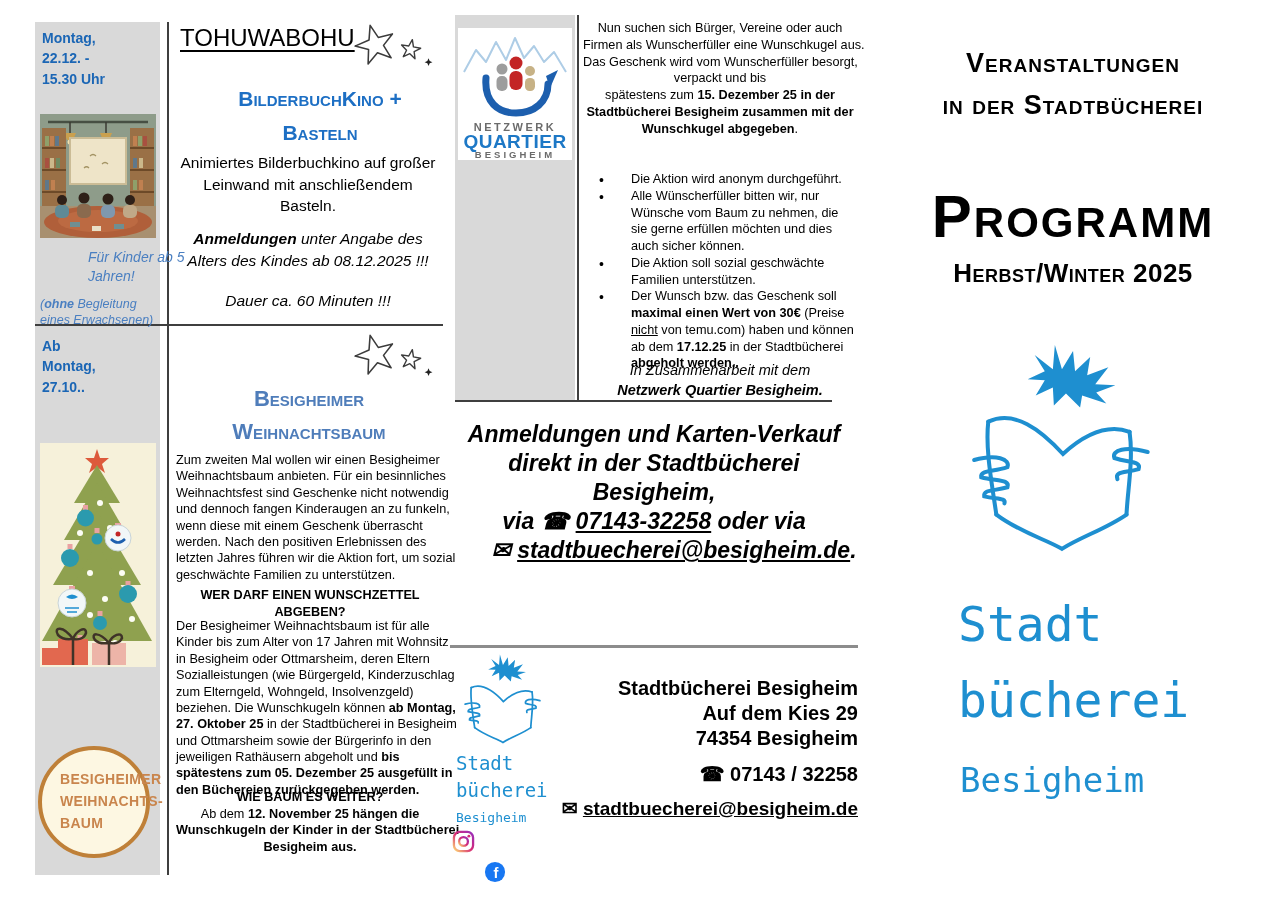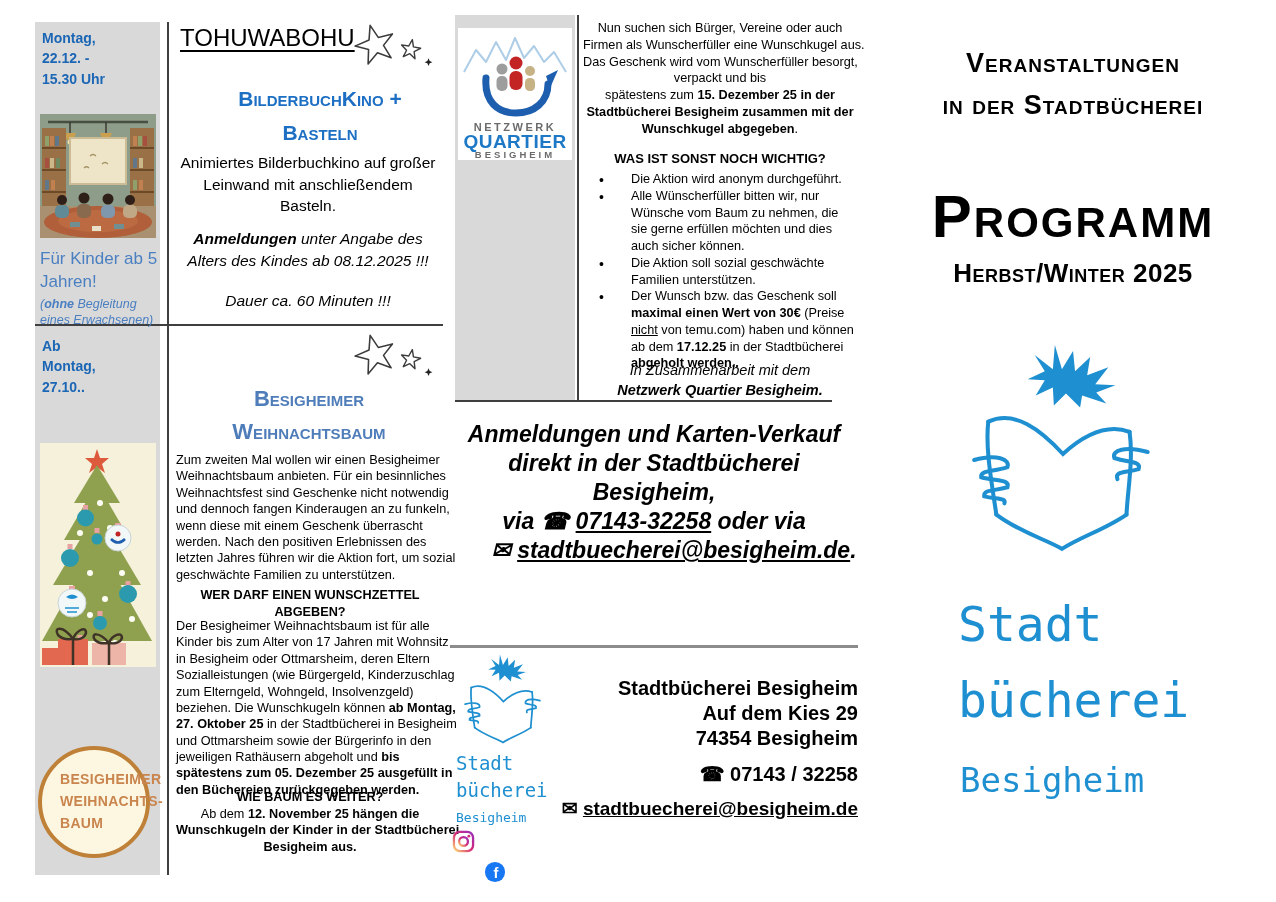--- a/index.html
+++ b/index.html
@@ -14,21 +14,21 @@
   .ri{font-style:italic;}
   .ru{text-decoration:underline;}
   .smallcaps{font-variant:small-caps;}
 
   
   .gray-strip{background:var(--sidebar-gray);}
   .vline{background:var(--line-dark);}
   .hline{background:var(--line-dark);}
 
   .date-label{color:var(--accent-blue);font-weight:bold;font-size:14px;line-height:1.45;}
-  .side-note{color:var(--note-blue);font-size:17px;line-height:1.35;}
+  .side-note{color:var(--note-blue);font-style:italic;font-size:14px;line-height:1.35;margin-left:48px;}
   .side-note-small{color:var(--note-blue);font-style:italic;font-size:12.5px;line-height:1.3;}
 
   .sec-title{font-size:24px;text-decoration:underline;text-underline-offset:4px;}
   .sub-blue{color:var(--bright-blue);font-weight:bold;font-size:21px;line-height:1.6;}
   .sub-steel{color:var(--steel-blue);font-weight:bold;font-size:22px;line-height:1.5;}
   .body-md{font-size:15.5px;line-height:1.4;}
   .body-sm{font-size:12.7px;line-height:1.29;}
   .h-sm{font-size:12.7px;font-weight:bold;line-height:1.3;}
 
   .badge{border-radius:50%;background:var(--badge-bg);border:4px solid var(--badge-border);
@@ -287,21 +287,20 @@
     <text x="57" y="130" class="nz3">BESIGHEIM</text>
   </svg>
 
   <div class="abs mid-txt ctr pre" style="left:583px;top:20px;width:274px;"><span>Nun suchen sich Bürger, Vereine oder auch
 Firmen als Wunscherfüller eine Wunschkugel aus.
 Das Geschenk wird vom Wunscherfüller besorgt,
 verpackt und bis
 spätestens zum </span><span class="rb">15. Dezember 25 in der
 Stadtbücherei Besigheim zusammen mit der
 Wunschkugel abgegeben</span><span>.</span></div>
-  <div class="abs h-sm ctr" style="left:583px;top:151px;width:274px;font-size:13px;">WAS IST SONST NOCH WICHTIG?</div>
   <ul class="abs bullets" style="left:585px;top:171px;width:274px;">
     <li><span>Die Aktion wird anonym durchgeführt.</span></li>
     <li><span>Alle Wünscherfüller bitten wir, nur
 Wünsche vom Baum zu nehmen, die
 sie gerne erfüllen möchten und dies
 auch sicher können.</span></li>
     <li><span>Die Aktion soll sozial geschwächte
 Familien unterstützen.</span></li>
     <li><span>Der Wunsch bzw. das Geschenk soll
 </span><span class="rb">maximal einen Wert von 30€</span><span> (Preise

